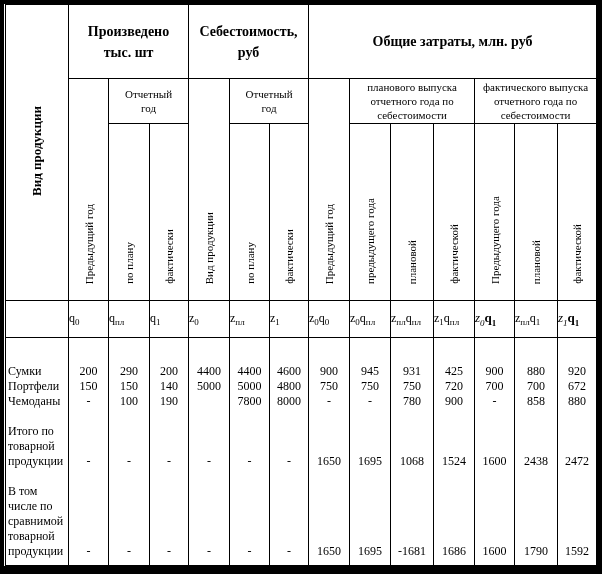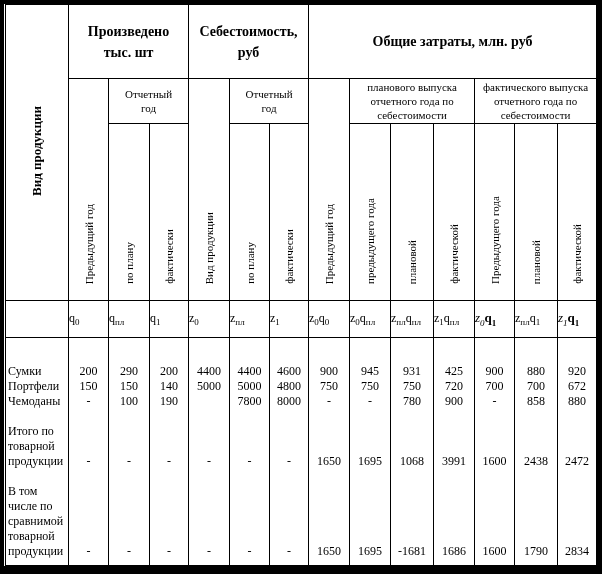--- a/index.html
+++ b/index.html
@@ -299,21 +299,21 @@
               <div class="dl">&nbsp;</div>
               <div class="dl">-1681</div>
             </td>
             <td class="dcol">
               <div class="dl">425</div>
               <div class="dl">720</div>
               <div class="dl">900</div>
               <div class="dl">&nbsp;</div>
               <div class="dl">&nbsp;</div>
               <div class="dl">&nbsp;</div>
-              <div class="dl">3991</div>
+              <div class="dl">1524</div>
               <div class="dl">&nbsp;</div>
               <div class="dl">&nbsp;</div>
               <div class="dl">&nbsp;</div>
               <div class="dl">&nbsp;</div>
               <div class="dl">&nbsp;</div>
               <div class="dl">1686</div>
             </td>
             <td class="dcol">
               <div class="dl">900</div>
               <div class="dl">700</div>
@@ -350,19 +350,19 @@
               <div class="dl">880</div>
               <div class="dl">&nbsp;</div>
               <div class="dl">&nbsp;</div>
               <div class="dl">&nbsp;</div>
               <div class="dl">2472</div>
               <div class="dl">&nbsp;</div>
               <div class="dl">&nbsp;</div>
               <div class="dl">&nbsp;</div>
               <div class="dl">&nbsp;</div>
               <div class="dl">&nbsp;</div>
-              <div class="dl">2834</div>
+              <div class="dl">1592</div>
             </td>
           </tr>
     </tbody>
       </table>
   </div>
 </div>
 
 </body></html>

